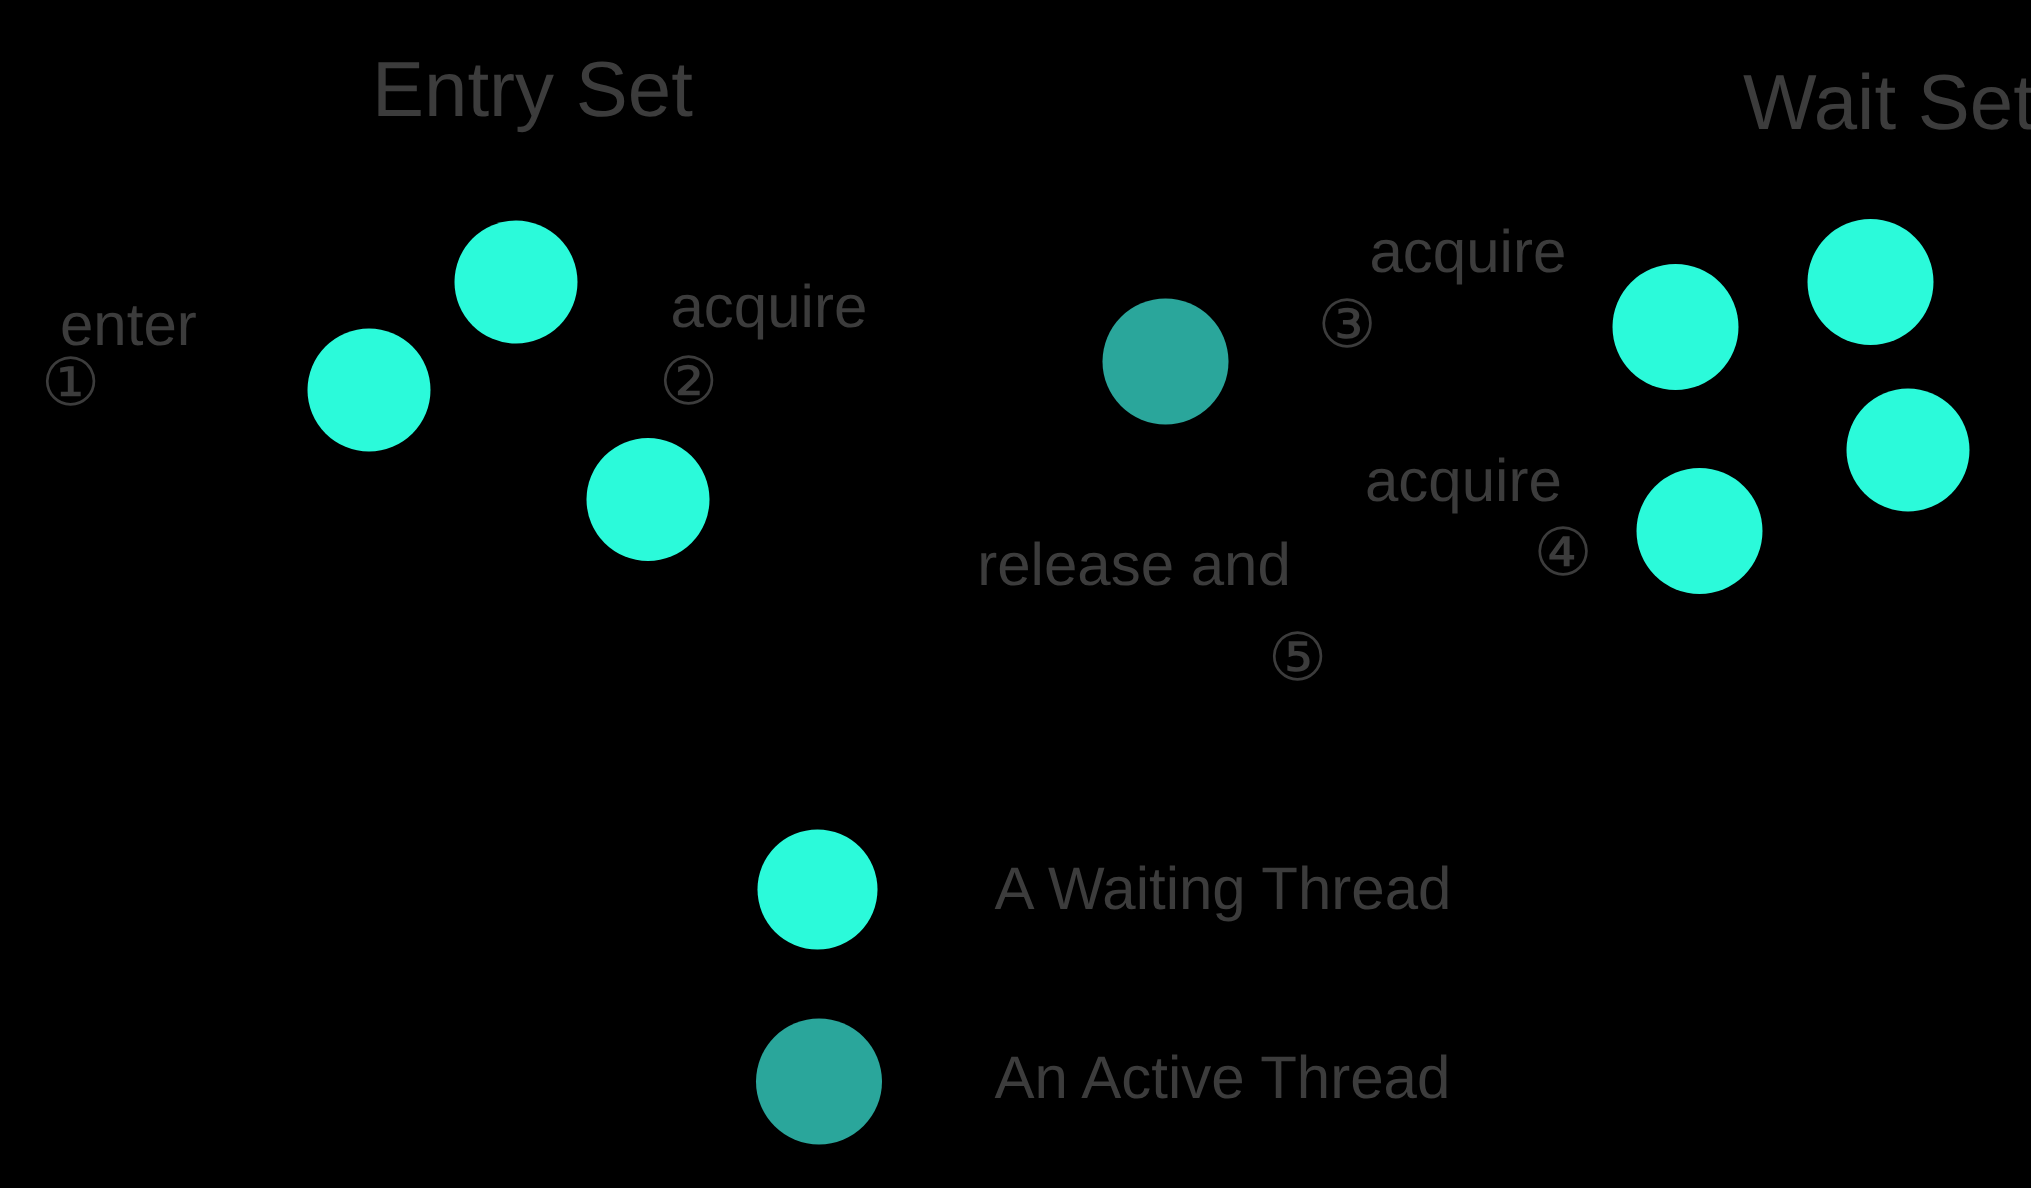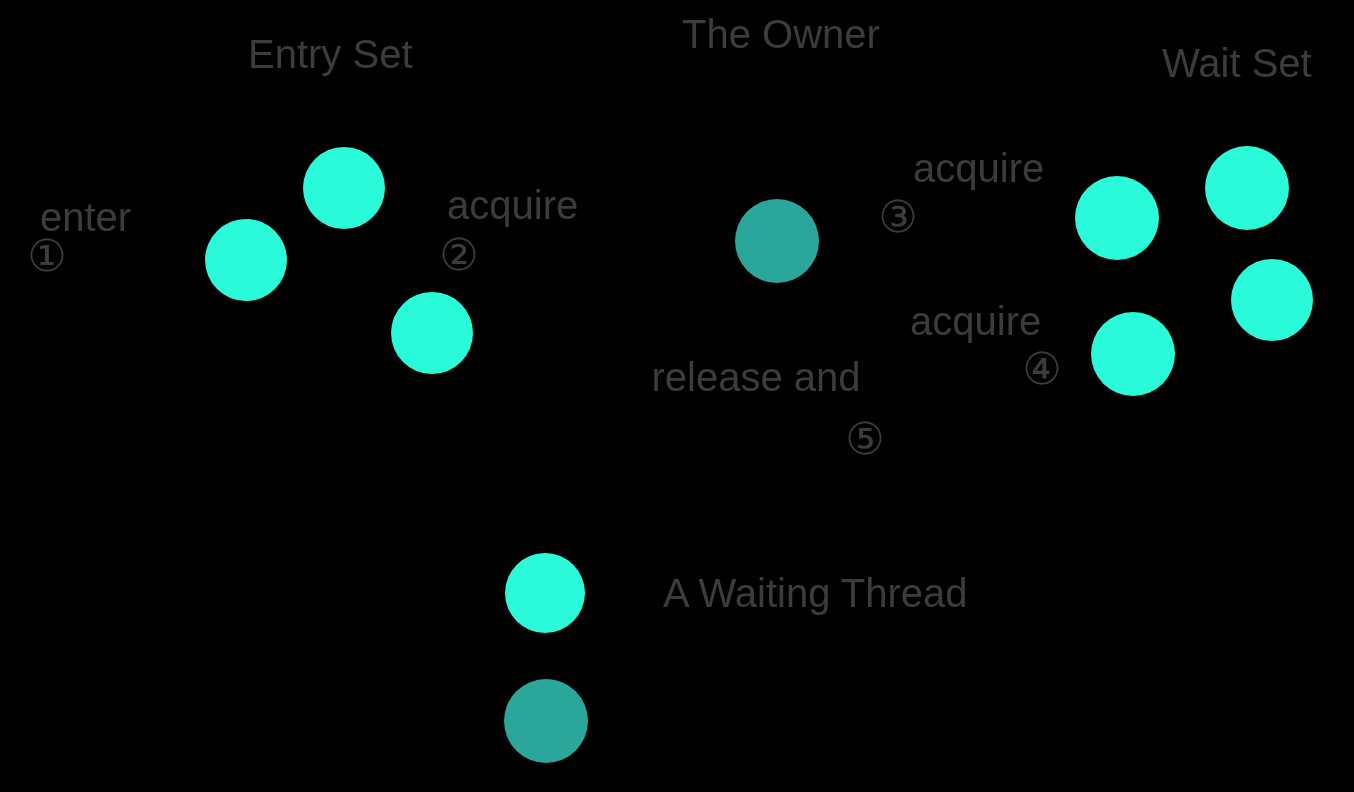--- a/index.html
+++ b/index.html
@@ -14,21 +14,21 @@
     width:1354px;height:792px;
     background:var(--bg,#000);
   }
   .txt{
     position:absolute;
     color:var(--text,#3C3C3C);
     font-size:40px;
     line-height:1;
     white-space:nowrap;
   }
-  .title{font-size:40px;}
+  .title{font-size:52px;}
   .circle{
     position:absolute;
     border-radius:50%;
   }
   .waiting{background:var(--waiting,#2BFADA);}
   .active{background:var(--active,#2AA69B);}
   .stepnum{
     position:absolute;
     color:var(--text,#3C3C3C);
     font-family:"DejaVu Sans",sans-serif;
@@ -41,21 +41,20 @@
     transform:translateX(-50%);
     line-height:1.075;
   }
 </style>
 </head>
 <body>
 
 <div class="stage">
 
   <div class="txt title" style="left:248px;top:34px;">Entry Set</div>
-  <div class="txt title" style="left:682px;top:14px;">The Owner</div>
   <div class="txt title" style="left:1162px;top:43px;">Wait Set</div>
 
   <div class="txt" style="left:40px;top:197px;text-align:center;">enter</div>
   <div class="stepnum" style="left:47px;top:257px;">①</div>
 
   <div class="txt" style="left:447px;top:185px;">acquire</div>
   <div class="stepnum" style="left:459px;top:256px;">②</div>
 
   <div class="txt" style="left:913px;top:148px;">acquire</div>
   <div class="stepnum" style="left:898px;top:218px;">③</div>
@@ -76,14 +75,15 @@
 
   <div class="circle waiting" style="left:1075px;top:176px;width:84px;height:84px;"></div>
   <div class="circle waiting" style="left:1205px;top:146px;width:84px;height:84px;"></div>
   <div class="circle waiting" style="left:1231px;top:259px;width:82px;height:82px;"></div>
   <div class="circle waiting" style="left:1091px;top:312px;width:84px;height:84px;"></div>
 
   <div class="circle waiting" style="left:505px;top:553px;width:80px;height:80px;"></div>
   <div class="txt" style="left:663px;top:573px;">A Waiting Thread</div>
 
   <div class="circle active" style="left:504px;top:679px;width:84px;height:84px;"></div>
+  <div class="txt" style="left:663px;top:699px;">An Active Thread</div>
 
 </div>
 
 </body></html>

